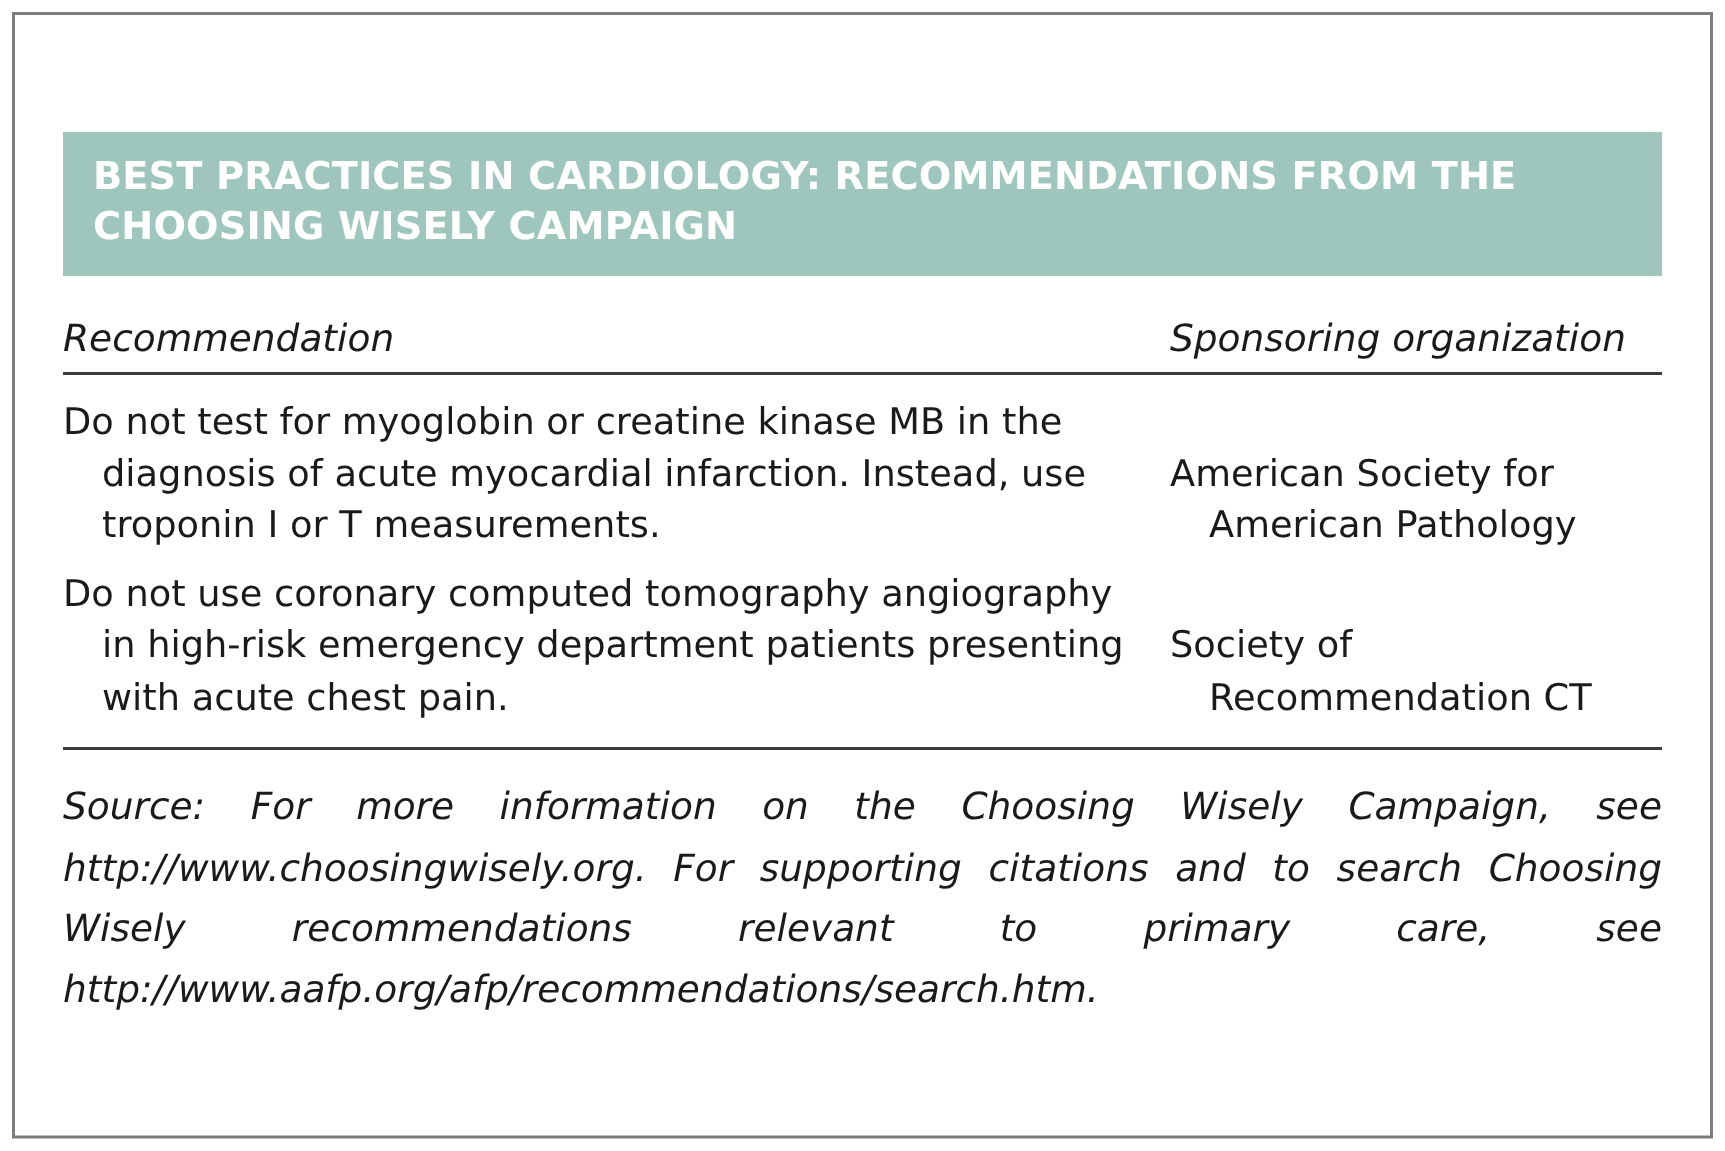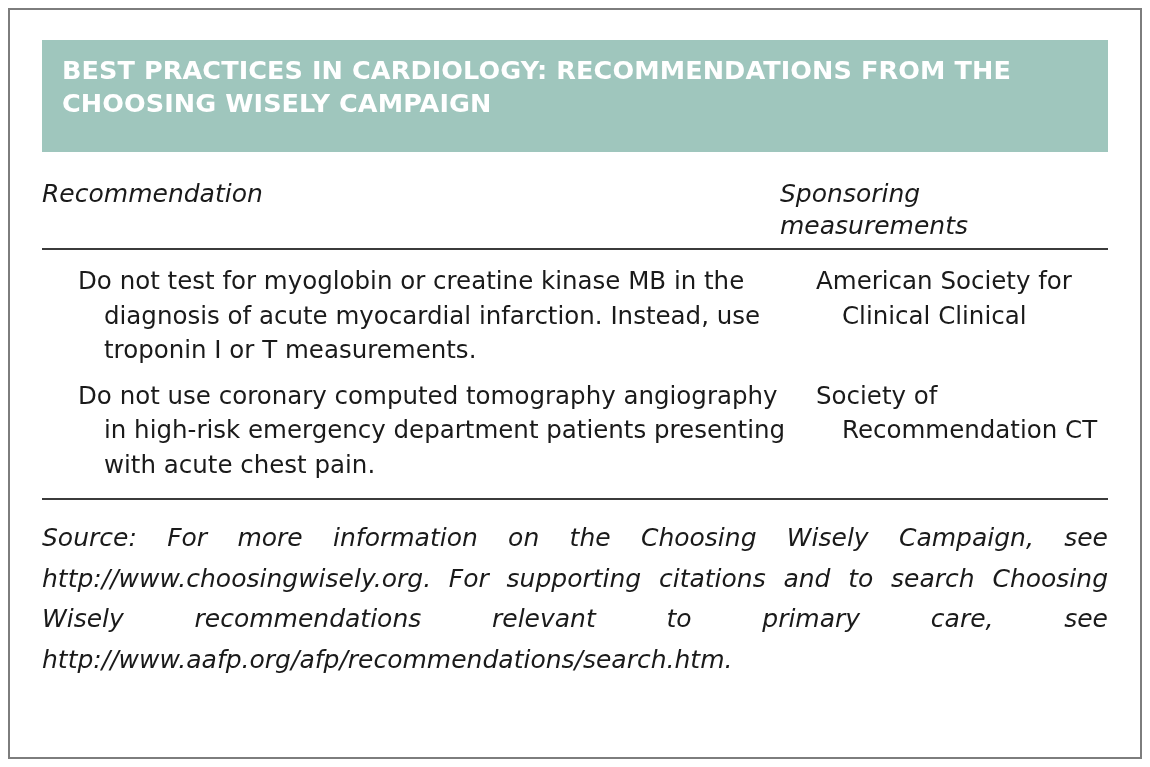--- a/index.html
+++ b/index.html
@@ -38,22 +38,23 @@
     position: absolute;
     left: 32px;
     top: 30px;
     right: 32px;
   }
 
   
   .title-band {
     background: #9fc6bd;
     color: #ffffff;
-    padding: 14px 20px 32px 20px;
+    padding: 14px 20px 16px 20px;
     box-sizing: border-box;
+    margin-top: 48px;
   }
   .title-band .title-text {
     font-family: "DejaVu Sans", sans-serif;
     font-weight: bold;
     font-size: 25.5px;
     line-height: 1.30;
     letter-spacing: 0.1px;
     text-transform: uppercase;
     display: block;
     max-width: 1010px;
@@ -82,23 +83,22 @@
   }
 
   
   .rows {
     border-bottom: 2px solid #3b3b3b;
     padding-top: 14px;
     padding-bottom: 16px;
   }
   .row {
     display: flex;
-    align-items: flex-start;
+    align-items: flex-end;
     margin-bottom: 12px;
-    margin-left: 36px;
   }
   .row:last-child { margin-bottom: 0; }
   .row .c1 {
     width: 738px;
     flex: 0 0 738px;
     padding-right: 12px;
     box-sizing: border-box;
   }
   .row .c2 {
     flex: 1 1 auto;
@@ -136,32 +136,32 @@
 
       <div class="title-band" style="background: rgb(159, 198, 189);">
         <span class="title-text">BEST PRACTICES IN CARDIOLOGY: RECOMMENDATIONS FROM THE CHOOSING WISELY CAMPAIGN</span>
       </div>
 
       <div class="col-head">
         <div class="c1">
           <span class="col-head-label">Recommendation</span>
         </div>
         <div class="c2">
-          <span class="col-head-label">Sponsoring measurements</span>
+          <span class="col-head-label">Sponsoring organization</span>
         </div>
       </div>
 
       <div class="rows">
 
         <div class="row">
           <div class="c1">
             <span class="cell-text">Do not test for myoglobin or creatine kinase MB in the diagnosis of acute myocardial infarction. Instead, use troponin I or T measurements.</span>
           </div>
           <div class="c2">
-            <span class="cell-text">American Society for Clinical Clinical</span>
+            <span class="cell-text">American Society for American Pathology</span>
           </div>
         </div>
 
         <div class="row">
           <div class="c1">
             <span class="cell-text">Do not use coronary computed tomography angiography in high-risk emergency department patients presenting with acute chest pain.</span>
           </div>
           <div class="c2">
             <span class="cell-text">Society of Recommendation CT</span>
           </div>

